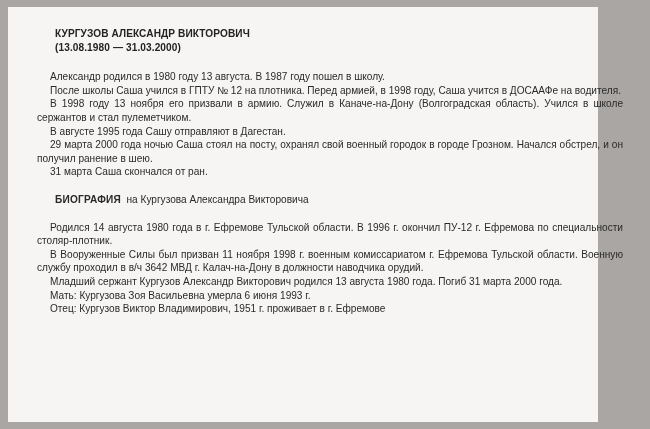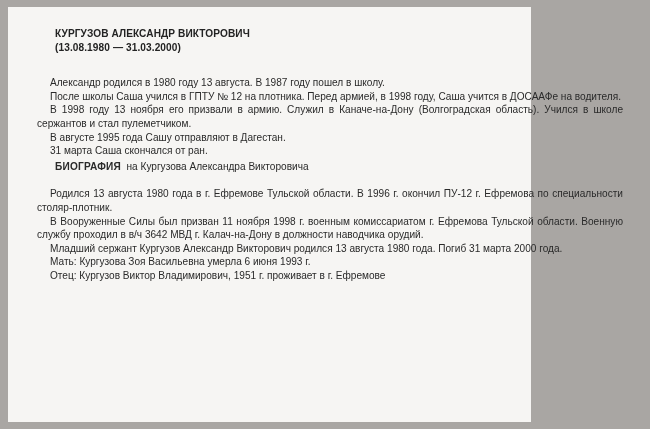--- a/index.html
+++ b/index.html
@@ -7,48 +7,48 @@
     width: 650px; height: 429px;
     background: #a9a6a3;
     position: relative;
     overflow: hidden;
     font-family: "Liberation Sans", "DejaVu Sans", sans-serif;
     color: #2a2a2a;
   }
   .page {
     position: absolute;
     left: 8px; top: 7px;
-    width: 523px; height: 415px;
+    width: 590px; height: 415px;
     background: #f6f5f3;
   }
   .content {
     position: absolute;
     left: 47px; top: 20px;
     width: 568px;
     font-size: 10.1px;
     line-height: 13.6px;
   }
   .header {
     font-weight: bold;
     font-size: 10.1px;
     line-height: 13.6px;
     color: #232323;
     letter-spacing: 0.1px;
   }
   .header div { white-space: nowrap; }
-  .story { margin-top: 22px; }
+  .story { margin-top: 16px; }
   p {
     margin: 0;
     text-align: justify;
     text-indent: 13px;
     margin-left: -18px;
   }
   p.left { text-align: left; }
   .bio-title {
-    margin-top: 2px;
+    margin-top: 14px;
     margin-left: 0;
     white-space: nowrap;
   }
   .bio-title b { font-weight: bold; letter-spacing: 0.2px; }
   .bio-body { margin-top: 14px; }
 </style>
 </head>
 <body>
 
 <div class="page">
@@ -57,30 +57,31 @@
     <div class="header">
       <div>КУРГУЗОВ АЛЕКСАНДР ВИКТОРОВИЧ</div>
       <div>(13.08.1980 — 31.03.2000)</div>
     </div>
 
     <div class="story">
       <p class="left">Александр родился в 1980 году 13 августа. В 1987 году пошел в школу.</p>
       <p>После школы Саша учился в ГПТУ № 12 на плотника. Перед армией, в 1998 году, Саша учится в ДОСААФе на водителя.</p>
       <p>В 1998 году 13 ноября его призвали в армию. Служил в Каначе-на-Дону (Волгоградская область). Учился в школе сержантов и стал пулеметчиком.</p>
       <p class="left">В августе 1995 года Сашу отправляют в Дагестан.</p>
+      <p>29 марта 2000 года ночью Саша стоял на посту, охранял свой военный городок в городе Грозном. Начался обстрел, и он получил ранение в шею.</p>
       <p class="left">31 марта Саша скончался от ран.</p>
     </div>
 
     <div class="bio-title">
       <b>БИОГРАФИЯ</b>&nbsp;
       <span>на Кургузова Александра Викторовича</span>
     </div>
 
     <div class="bio-body">
-      <p>Родился 13 августа 1980 года в г. Ефремове Тульской области. В 1996 г. окончил ПУ-12 г. Ефремова по специальности столяр-плотник.</p>
+      <p>Родился 14 августа 1980 года в г. Ефремове Тульской области. В 1996 г. окончил ПУ-12 г. Ефремова по специальности столяр-плотник.</p>
       <p>В Вооруженные Силы был призван 11 ноября 1998 г. военным комиссариатом г. Ефремова Тульской области. Военную службу  проходил в в/ч 3642 МВД г. Калач-на-Дону в должности наводчика орудий.</p>
       <p class="left">Младший сержант Кургузов Александр Викторович родился 13 августа 1980 года. Погиб 31 марта 2000 года.</p>
       <p class="left">Мать: Кургузова Зоя Васильевна умерла 6 июня 1993 г.</p>
       <p class="left">Отец: Кургузов Виктор Владимирович, 1951 г. проживает в г. Ефремове</p>
     </div>
 
   </div>
 </div>
 
 </body></html>

